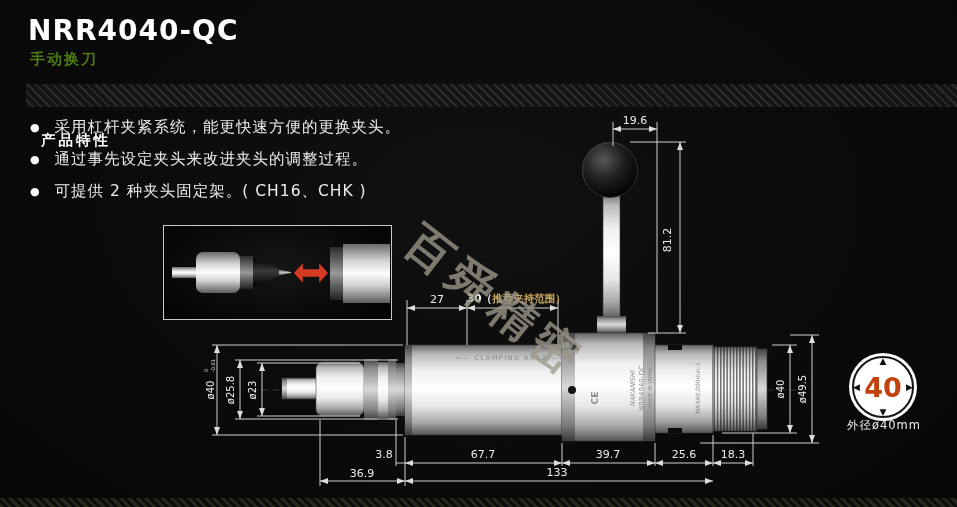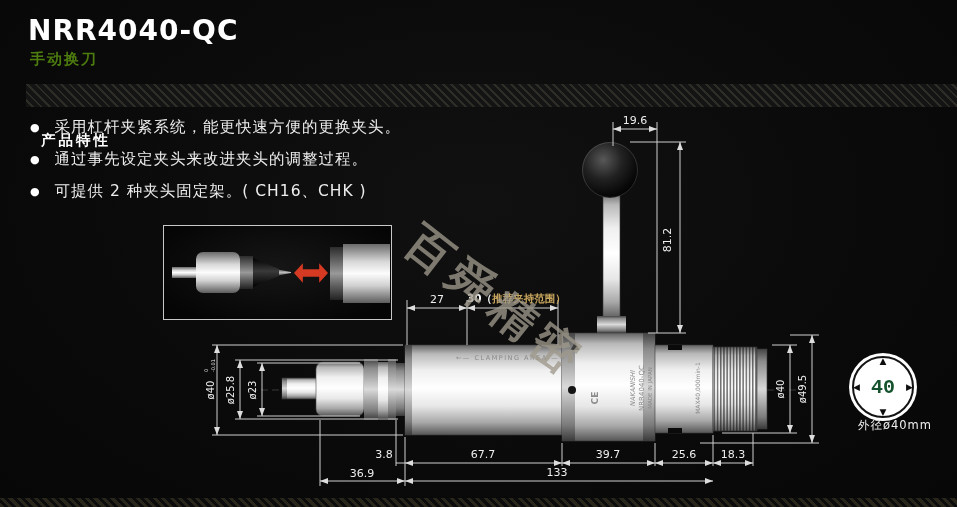--- a/index.html
+++ b/index.html
@@ -29,27 +29,27 @@
   .redarrow{clip-path:polygon(0 50%,26% 6%,26% 33%,74% 33%,74% 6%,100% 50%,74% 94%,74% 67%,26% 67%,26% 94%);}
   
   .watermark{left:430px;top:212px;color:rgba(158,152,140,0.78);font-size:46px;font-weight:bold;
              letter-spacing:7px;transform:rotate(38deg);transform-origin:left top;white-space:nowrap;}
   
   .clamprange{left:467px;top:292px;font-size:10.5px;font-weight:bold;white-space:nowrap;}
   
   .badge{left:849px;top:353px;width:68px;height:68px;border-radius:50%;background:#fff;}
   .badge-ring{position:absolute;inset:3px;border:2px solid #141414;border-radius:50%;}
   .badge-num{position:absolute;inset:0;display:flex;align-items:center;justify-content:center;
-             color:#14532d;font-size:20px;font-weight:bold;font-family:Liberation Mono, monospace;}
+             color:#c2410c;font-size:27px;font-weight:bold;}
   .badge .tri{position:absolute;color:#0d0d0d;font-size:9px;line-height:9px;}
   .badge .t-up{top:4px;left:50%;transform:translateX(-50%);}
   .badge .t-dn{bottom:4px;left:50%;transform:translateX(-50%);}
   .badge .t-lf{left:4px;top:50%;transform:translateY(-50%);}
   .badge .t-rt{right:4px;top:50%;transform:translateY(-50%);}
-  .badge-caption{left:836px;top:418px;width:96px;text-align:right;color:#f0f0f0;font-size:11.5px;letter-spacing:1px;}
+  .badge-caption{left:836px;top:418px;width:96px;text-align:center;color:#f0f0f0;font-size:11.5px;letter-spacing:1px;}
   
   .bottomstrip{left:0;right:0;bottom:0;height:9px;
         background:repeating-linear-gradient(45deg,rgba(190,170,100,.16) 0 3px,rgba(0,0,0,0) 3px 6px),#0c0c0c;}
   svg text{fill:#eeeeee;font-family:"DejaVu Sans",sans-serif;font-size:11px;}
   svg text.mark{fill:#8a8a8a;}
 </style>
 </head>
 <body>
 
 <div class="abs title">NRR4040-QC</div>

